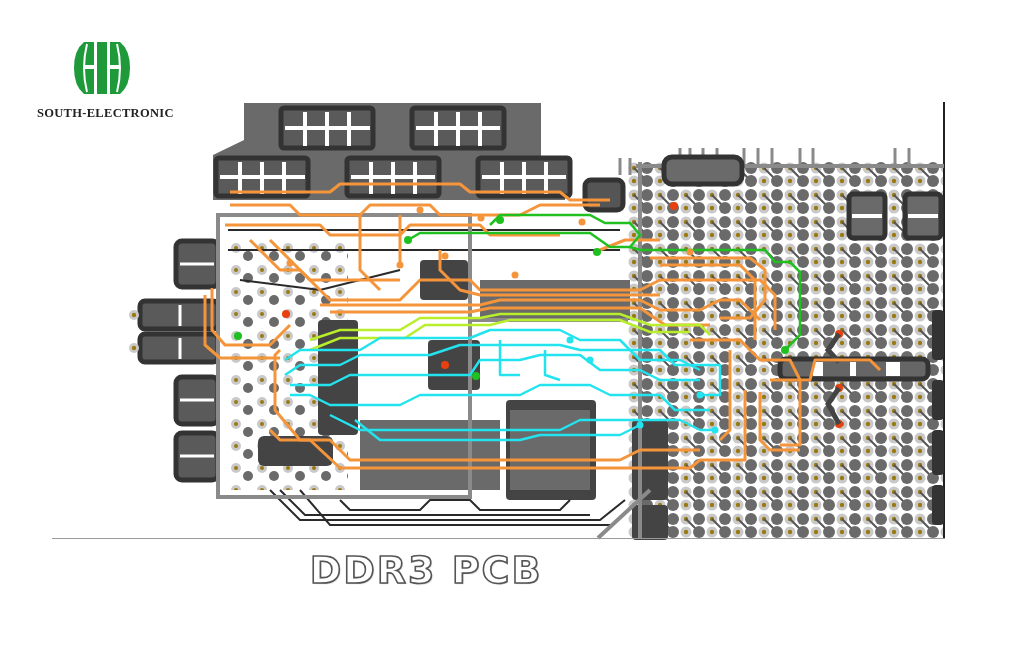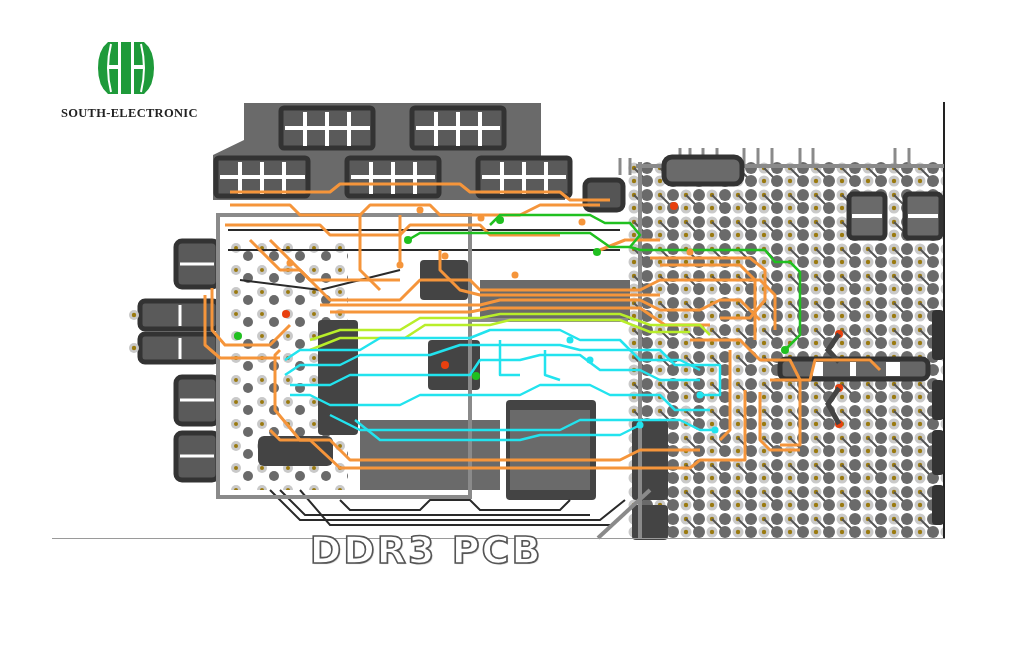--- a/index.html
+++ b/index.html
@@ -1,21 +1,21 @@
 <!DOCTYPE html>
 <html><head>
 <meta charset="utf-8">
 <style>
   html,body{margin:0;padding:0;background:#ffffff;}
   body{width:1024px;height:651px;position:relative;overflow:hidden;font-family:"Liberation Sans",sans-serif;}
-  .logo{position:absolute;left:30px;top:38px;width:160px;height:90px;margin-left:24px;}
+  .logo{position:absolute;left:30px;top:38px;width:160px;height:90px;}
   .logo-mark{position:absolute;left:40px;top:2px;width:64px;height:56px;}
   .logo-text{position:absolute;left:7px;top:68px;font-family:"Liberation Serif",serif;font-weight:bold;font-size:12.5px;letter-spacing:0.3px;color:#222;white-space:nowrap;}
   .pcb{position:absolute;left:0;top:0;width:1024px;height:651px;}
-  .title{position:absolute;left:0;width:852px;top:528px;text-align:center;font-family:"DejaVu Sans",sans-serif;font-weight:bold;font-size:38px;letter-spacing:2px;color:#fff;
+  .title{position:absolute;left:0;width:852px;top:548px;text-align:center;font-family:"DejaVu Sans",sans-serif;font-weight:bold;font-size:38px;letter-spacing:2px;color:#fff;
     -webkit-text-stroke:1.6px #555;text-shadow:1px 1px 1px #bbb;}
   .baseline{position:absolute;left:52px;top:538px;width:893px;height:1px;background:#9a9a9a;}
 </style>
 </head>
 <body>
 
 <div class="logo">
   <svg class="logo-mark" viewBox="0 0 64 56">
     <path d="M14 2 L24 2 L24 54 L14 54 Q4 46 4 28 Q4 10 14 2Z" fill="#1e9a3a"></path>
     <path d="M50 2 L40 2 L40 54 L50 54 Q60 46 60 28 Q60 10 50 2Z" fill="#1e9a3a"></path>

